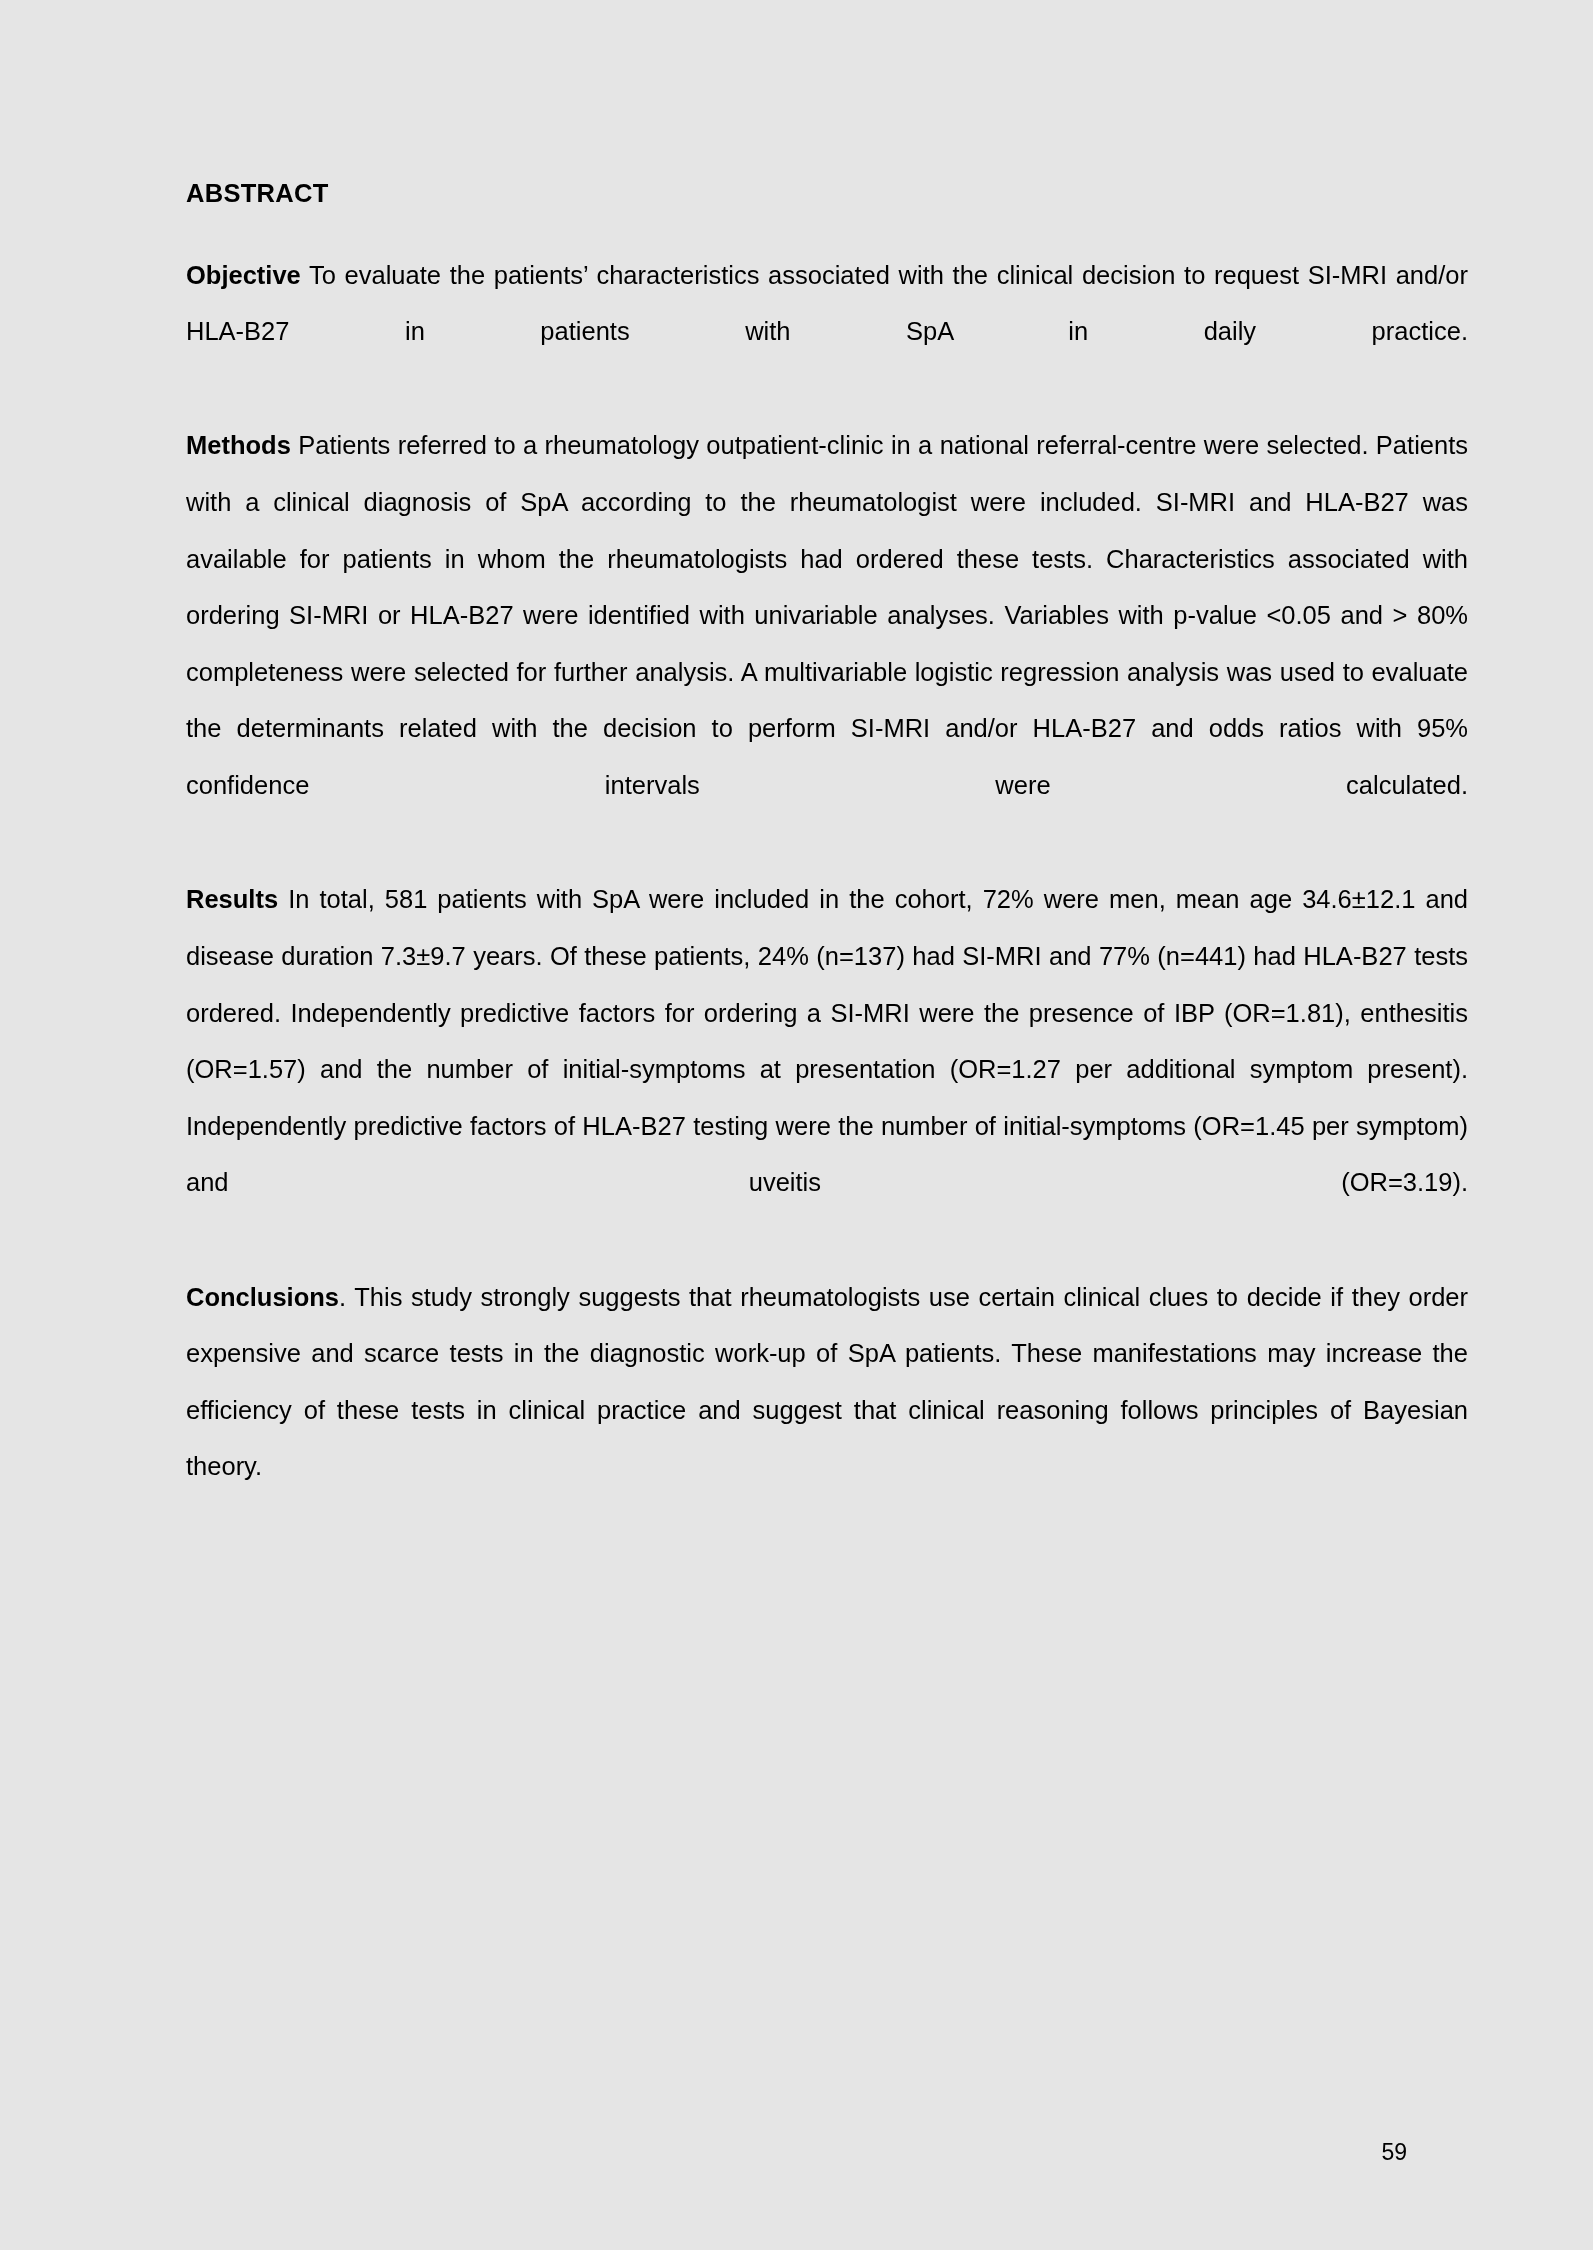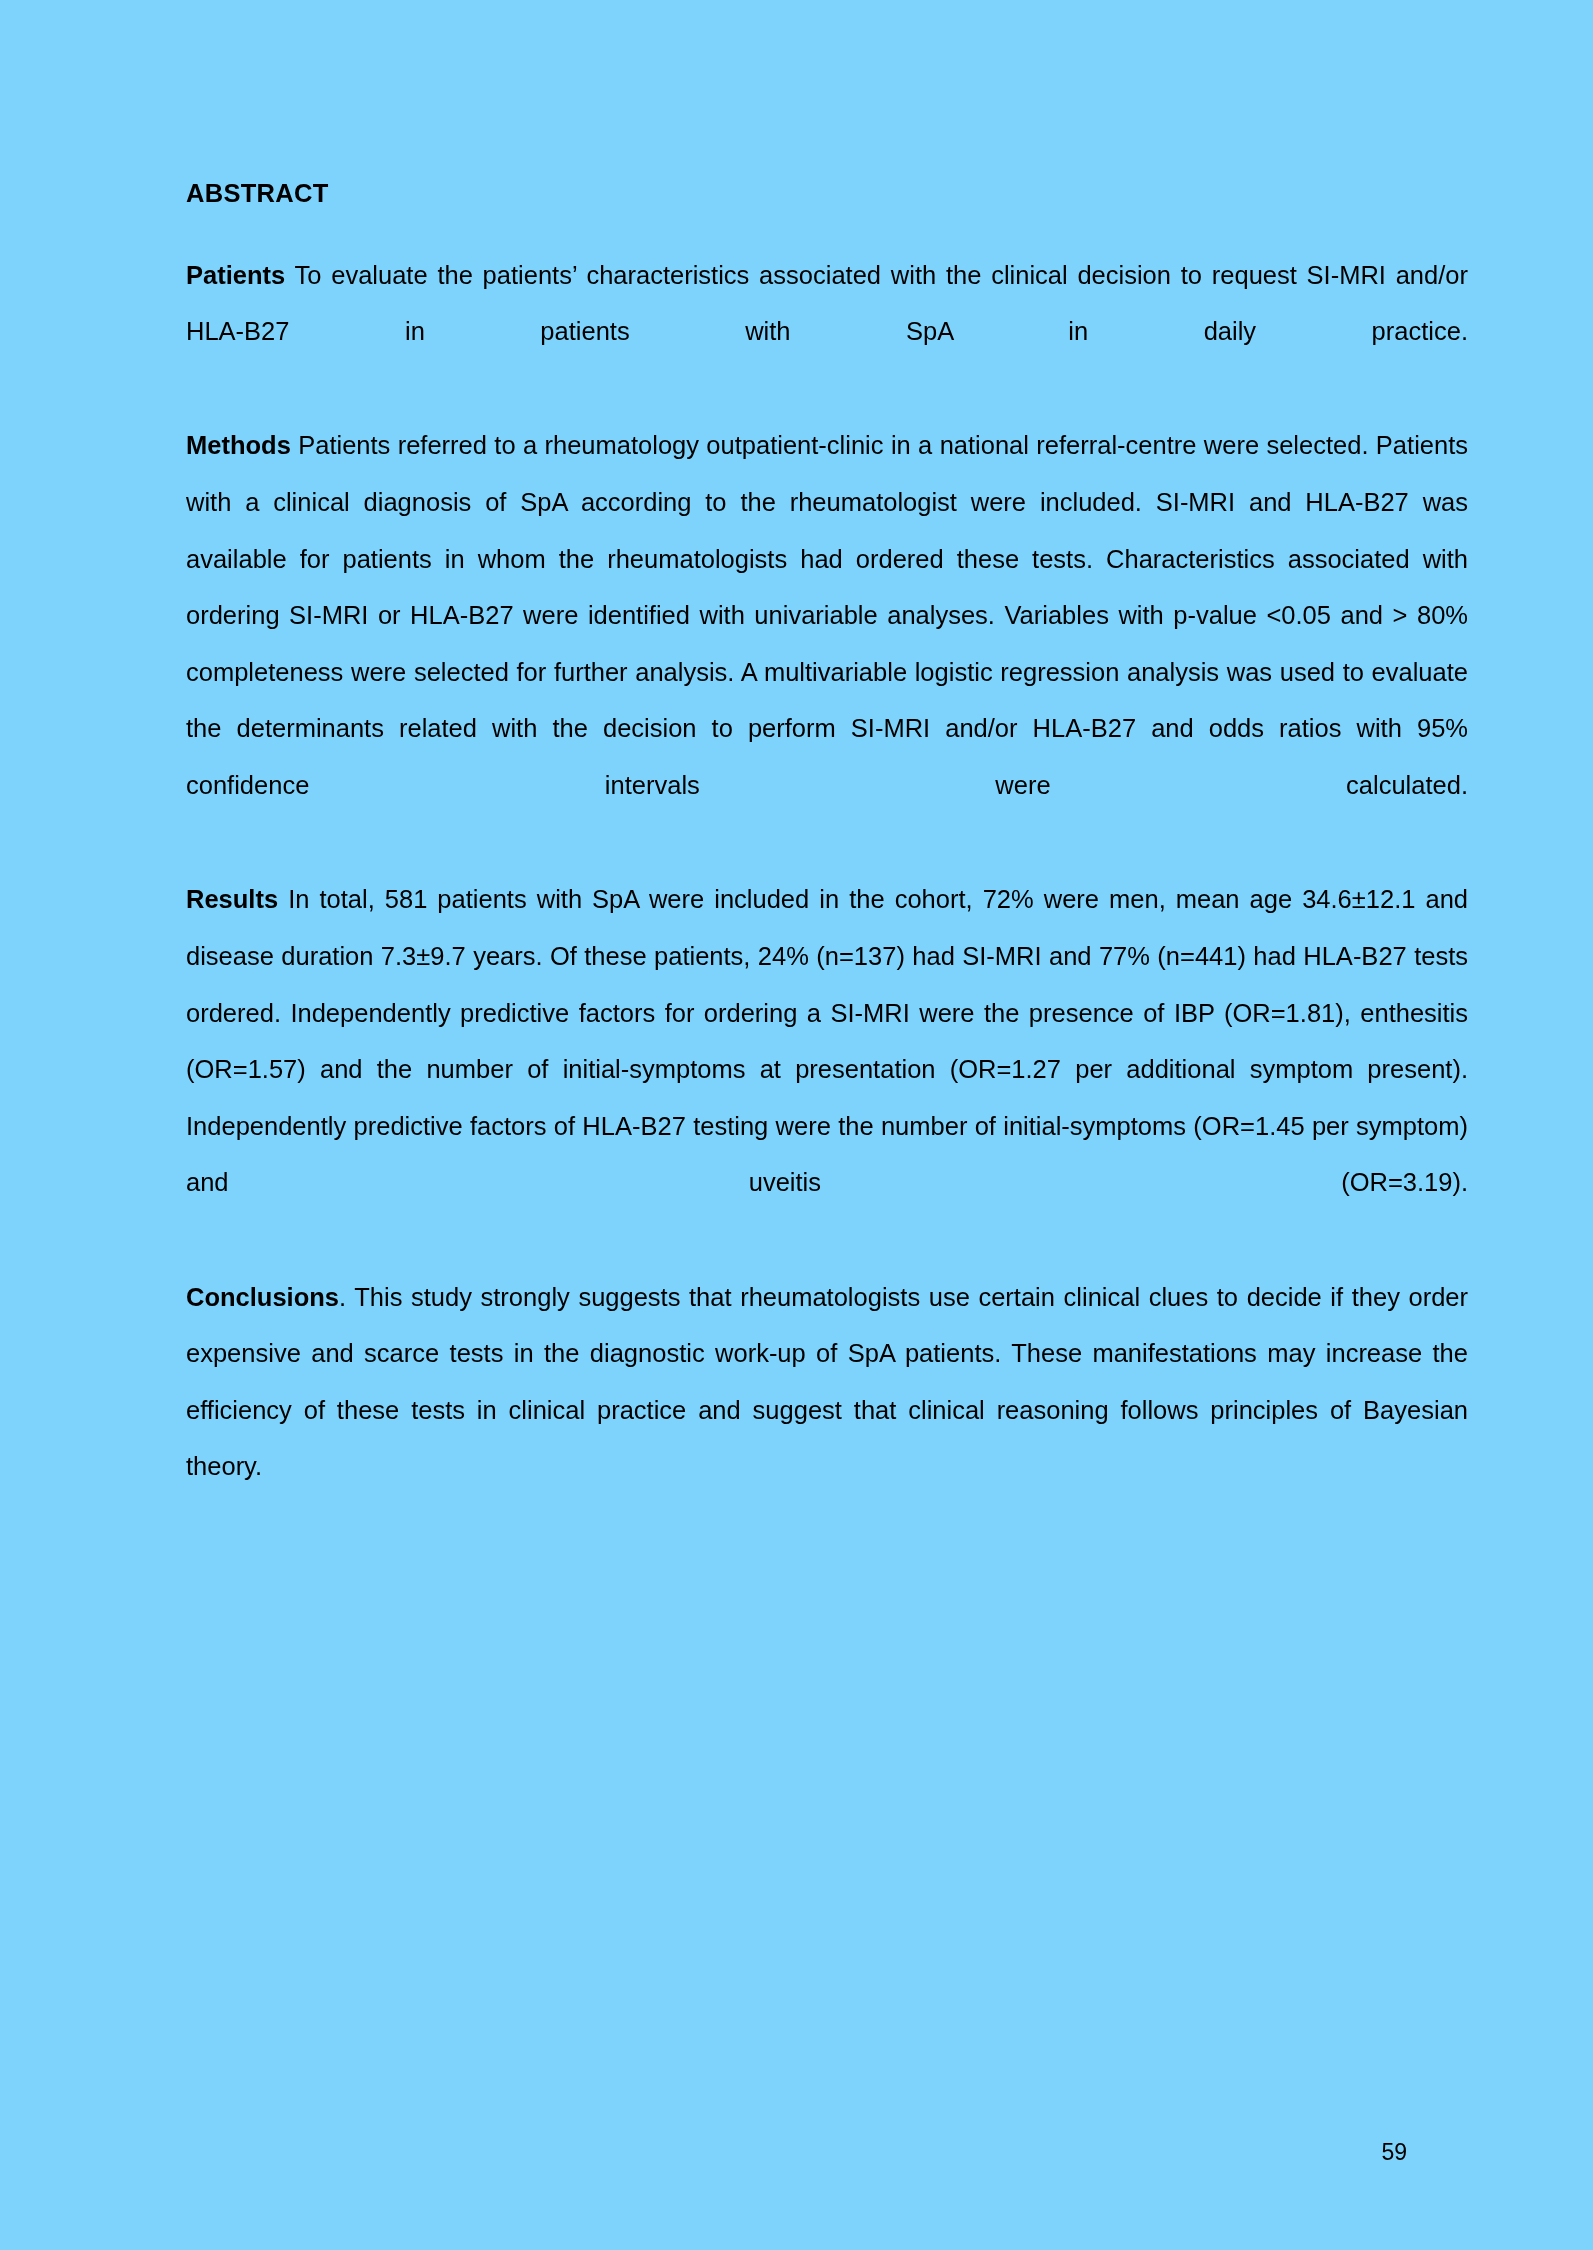--- a/index.html
+++ b/index.html
@@ -8,21 +8,21 @@
     background: #ffffff;
   }
   body {
     font-family: "Liberation Sans", sans-serif;
     color: #000000;
   }
   .page {
     position: relative;
     width: 1593px;
     height: 2250px;
-    background: #7dd3fc;
+    background: #e5e5e5;
     box-sizing: border-box;
     overflow: hidden;
   }
   .content {
     position: absolute;
     left: 186px;
     top: 178px;
     width: 1282px;
   }
   .abstract-heading {
@@ -60,21 +60,21 @@
   }
 </style>
 </head>
 <body>
 
 <div class="page">
   <div class="content">
 
     <div class="abstract-heading">ABSTRACT</div>
 
-    <p class="para"><span class="lead">Patients</span><span> To evaluate the patients’ characteristics associated with the clinical decision to request SI-MRI and/or HLA-B27 in patients with SpA in daily practice.</span></p>
+    <p class="para"><span class="lead">Objective</span><span> To evaluate the patients’ characteristics associated with the clinical decision to request SI-MRI and/or HLA-B27 in patients with SpA in daily practice.</span></p>
 
     <p class="para"><span class="lead">Methods</span><span> Patients referred to a rheumatology outpatient-clinic in a national referral-centre were selected. Patients with a clinical diagnosis of SpA according to the rheumatologist were included. SI-MRI and HLA-B27 was available for patients in whom the rheumatologists had ordered these tests. Characteristics associated with ordering SI-MRI or HLA-B27 were identified with univariable analyses. Variables with p-value &lt;0.05 and &gt; 80% completeness were selected for further analysis. A multivariable logistic regression analysis was used to evaluate the determinants related with the decision to perform SI-MRI and/or HLA-B27 and odds ratios with 95% confidence intervals were calculated.</span></p>
 
     <p class="para"><span class="lead">Results</span><span> In total, 581 patients with SpA were included in the cohort, 72% were men, mean age 34.6±12.1 and disease duration 7.3±9.7 years. Of these patients, 24% (n=137) had SI-MRI and 77% (n=441) had HLA-B27 tests ordered. Independently predictive factors for ordering a SI-MRI were the presence of IBP (OR=1.81), enthesitis (OR=1.57) and the number of initial-symptoms at presentation (OR=1.27 per additional symptom present). Independently predictive factors of HLA-B27 testing were the number of initial-symptoms (OR=1.45 per symptom) and uveitis (OR=3.19).</span></p>
 
     <p class="para last-para"><span class="lead">Conclusions</span><span>. This study strongly suggests that rheumatologists use certain clinical clues to decide if they order expensive and scarce tests in the diagnostic work-up of SpA patients. These manifestations may increase the efficiency of these tests in clinical practice and suggest that clinical reasoning follows principles of Bayesian theory.</span></p>
 
   </div>
 
   <div class="page-number">59</div>

